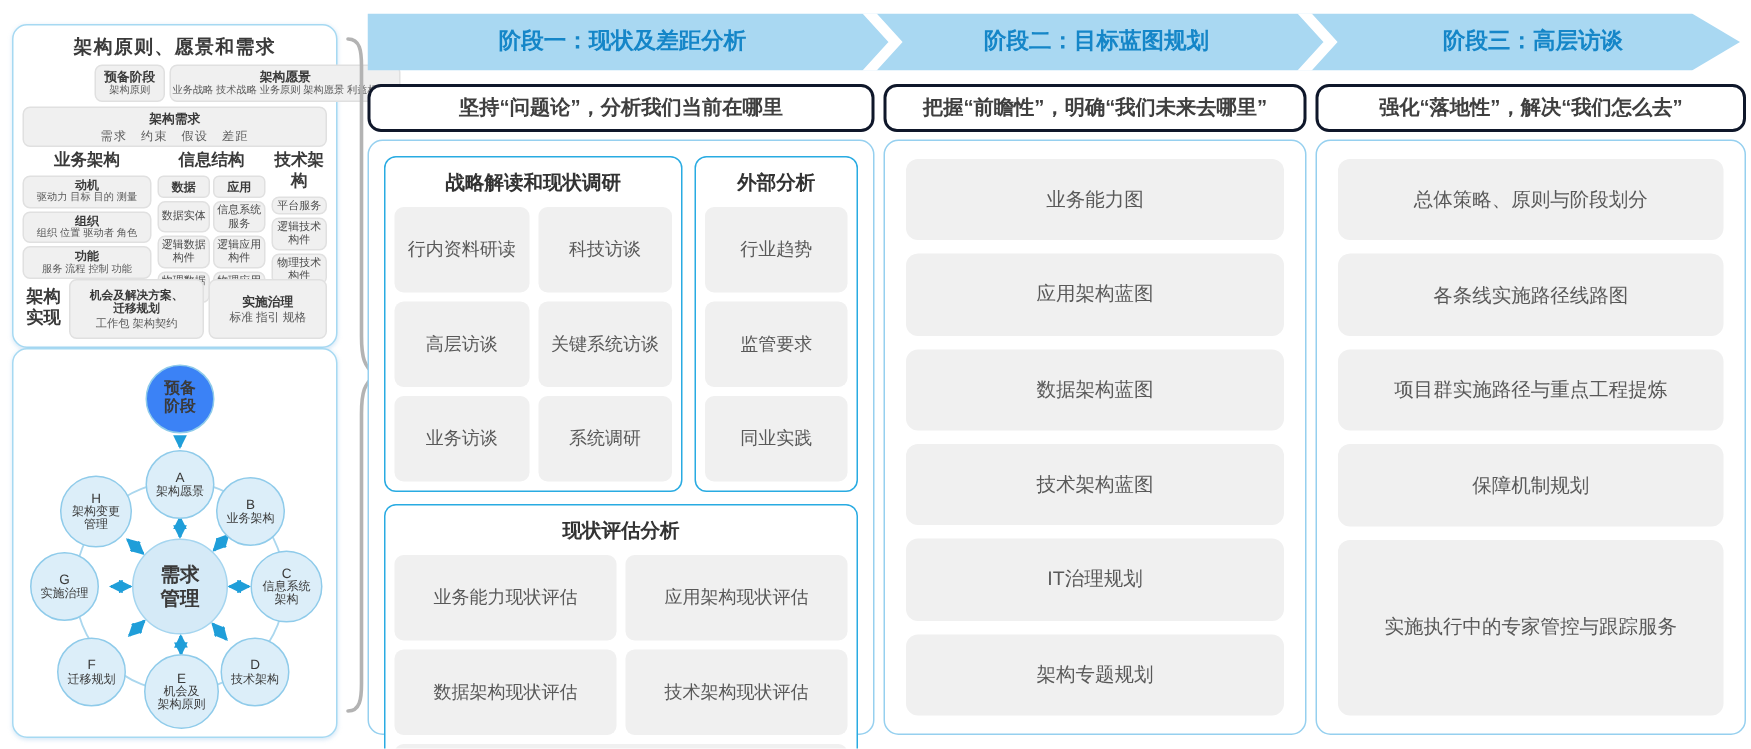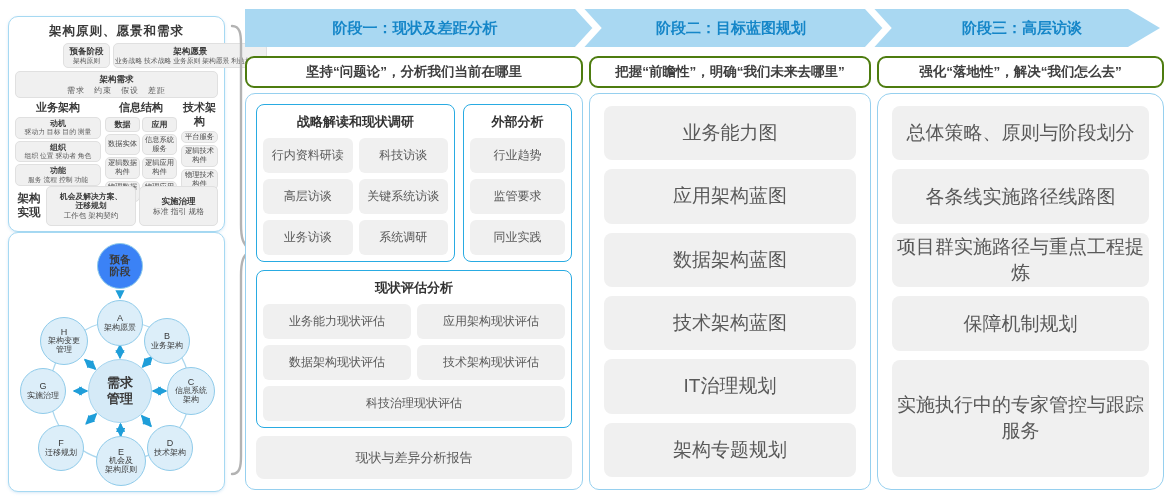--- a/index.html
+++ b/index.html
@@ -52,44 +52,44 @@
   .node-prep { font-weight:bold; font-size:10.5px; white-space:pre-line; background:#3b82f6; }
   .node-center { font-weight:bold; font-size:13px; white-space:pre-line; background:#d5eaf7; border-color:#a5d5ef; line-height:1.25; }
   .diagram-svg { position:absolute; left:0; top:0; }
   
   .brace-svg { position:absolute; left:226px; top:24px; }
   
   .band-svg { position:absolute; left:245px; top:9px; }
   .band-label { position:absolute; top:9px; height:38px; line-height:38px; text-align:center;
                 font-weight:bold; font-size:15px; color:#1586c8; }
   
-  .sub-box { position:absolute; top:56px; height:32px; background:#fff; border:2px solid #4d7c0f; border-radius:9px;
+  .sub-box { position:absolute; top:56px; height:32px; background:#fff; border:2px solid #0f172a; border-radius:9px;
              display:flex; align-items:center; justify-content:center; font-weight:bold; font-size:13.5px; color:#3f3f3f; }
   
   .phase-box { position:absolute; top:93px; height:397px; background:#fff; border:1.5px solid #96d0ef; border-radius:10px;
                display:flex; flex-direction:column; }
   #phase1-box { left:245px; width:338px; padding:10px; }
   #phase2-box { left:589px; width:282px; padding:12px 14px; gap:9px; }
-  #phase3-box { left:877px; width:287px; padding:12px 14px; gap:9px;border-radius:14px; }
+  #phase3-box { left:877px; width:287px; padding:12px 14px; gap:9px; }
   .p1-top { display:flex; gap:8px; flex:none; }
   .bluebox { border:1.5px solid #29abe2; border-radius:8px; padding:6px; background:#fff; }
   .bluebox h4 { font-size:13px; font-weight:bold; text-align:center; margin:2px 0 7px; color:#333; }
   .sr-box { flex:1.95; }
   .ext-box { flex:1; display:flex; flex-direction:column; }
   .grid2 { display:grid; grid-template-columns:1fr 1fr; gap:6px; }
   .item { background:#f0f0f0; border-radius:6px; text-align:center; font-size:12px; color:#595959;
-          padding:9px 2px; display:flex; align-items:center; justify-content:center; }
+          padding:20px 2px; display:flex; align-items:center; justify-content:center; }
   .ext-items { display:flex; flex-direction:column; gap:6px; flex:1; }
   .ext-items .item { flex:1; }
   .assess-box { margin-top:8px; flex:none; }
   .span2 { grid-column:1 / 3; }
   .report-box { margin-top:8px; flex:1; background:#f0f0f0; border-radius:8px;
                 display:flex; align-items:center; justify-content:center; font-size:13px; color:#595959; }
   .item2 { flex:1; background:#f0f0f0; border-radius:8px; display:flex; align-items:center; justify-content:center;
-           font-size:19px; color:#595959; text-align:center; }
+           font-size:13px; color:#595959; text-align:center; }
   .item2.tall { flex:2.15; }
 </style>
 </head>
 <body>
 
 <div class="stage">
 
   <div class="panel" id="lt-panel">
     <div class="lt-title">架构原则、愿景和需求</div>
     <div class="lt-row1">

